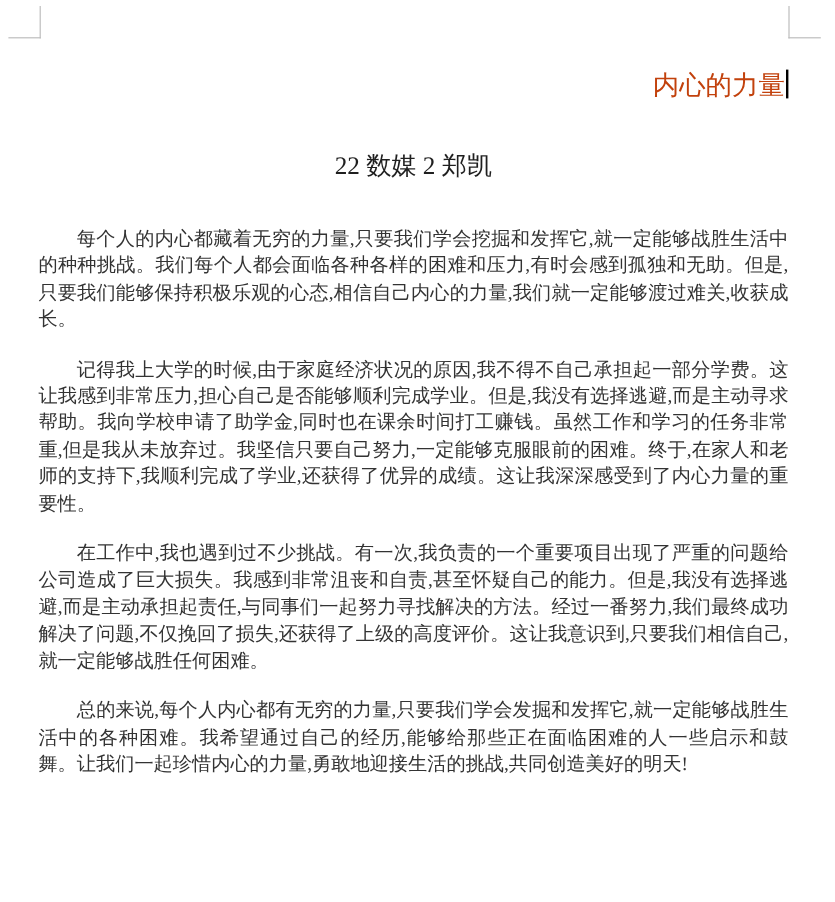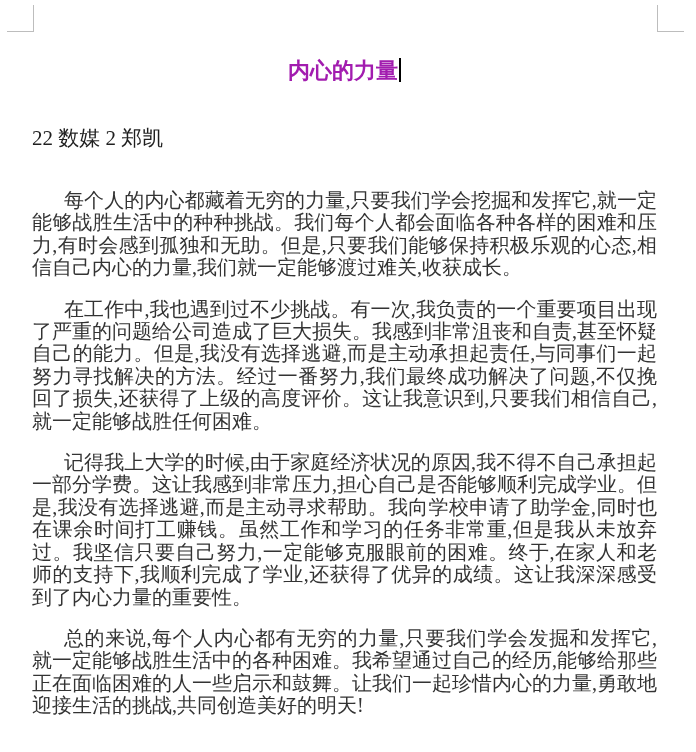--- a/index.html
+++ b/index.html
@@ -34,45 +34,46 @@
     border-bottom: 1px solid #bdbdbd;
   }
   .content {
     position: absolute;
     left: 32px;
     top: 55px;
     width: 625px;
   }
   .doc-title {
     font-family: "Liberation Sans", "DejaVu Sans", sans-serif;
-    font-weight: bold;
+    font-weight: normal;
     font-size: 22px;
     line-height: 32px;
-    text-align: center;
-    color: #a21caf;
+    text-align: right;
+    color: #c2410c;
     margin: 0 0 36px 0;
     white-space: nowrap;
   }
   .caret {
     display: inline-block;
     width: 2px;
     height: 24px;
     background: #000000;
     vertical-align: -4px;
     margin-left: 1px;
   }
   .byline {
     font-size: 21px;
     line-height: 30px;
+    text-align: center;
     color: #1f1f1f;
     font-weight: normal;
     margin: 0 0 36px 0;
   }
   .para {
-    font-size: 20px;
+    font-size: 16px;
     line-height: 22.4px;
     text-align: justify;
     text-justify: inter-ideograph;
     text-indent: 32px;
     color: #333333;
     margin: 0 0 19px 0;
     word-break: break-all;
   }
 </style>
 </head>
@@ -84,21 +85,21 @@
   <div class="crop tr"></div>
 
   <div class="content">
 
     <h1 class="doc-title"><span>内心的力量</span><span class="caret"></span></h1>
 
     <div class="byline">22 数媒 2 郑凯</div>
 
     <p class="para">每个人的内心都藏着无穷的力量,只要我们学会挖掘和发挥它,就一定能够战胜生活中的种种挑战。我们每个人都会面临各种各样的困难和压力,有时会感到孤独和无助。但是,只要我们能够保持积极乐观的心态,相信自己内心的力量,我们就一定能够渡过难关,收获成长。</p>
 
+    <p class="para">记得我上大学的时候,由于家庭经济状况的原因,我不得不自己承担起一部分学费。这让我感到非常压力,担心自己是否能够顺利完成学业。但是,我没有选择逃避,而是主动寻求帮助。我向学校申请了助学金,同时也在课余时间打工赚钱。虽然工作和学习的任务非常重,但是我从未放弃过。我坚信只要自己努力,一定能够克服眼前的困难。终于,在家人和老师的支持下,我顺利完成了学业,还获得了优异的成绩。这让我深深感受到了内心力量的重要性。</p>
+
     <p class="para">在工作中,我也遇到过不少挑战。有一次,我负责的一个重要项目出现了严重的问题给公司造成了巨大损失。我感到非常沮丧和自责,甚至怀疑自己的能力。但是,我没有选择逃避,而是主动承担起责任,与同事们一起努力寻找解决的方法。经过一番努力,我们最终成功解决了问题,不仅挽回了损失,还获得了上级的高度评价。这让我意识到,只要我们相信自己,就一定能够战胜任何困难。</p>
-
-    <p class="para">记得我上大学的时候,由于家庭经济状况的原因,我不得不自己承担起一部分学费。这让我感到非常压力,担心自己是否能够顺利完成学业。但是,我没有选择逃避,而是主动寻求帮助。我向学校申请了助学金,同时也在课余时间打工赚钱。虽然工作和学习的任务非常重,但是我从未放弃过。我坚信只要自己努力,一定能够克服眼前的困难。终于,在家人和老师的支持下,我顺利完成了学业,还获得了优异的成绩。这让我深深感受到了内心力量的重要性。</p>
 
 
     <p class="para">总的来说,每个人内心都有无穷的力量,只要我们学会发掘和发挥它,就一定能够战胜生活中的各种困难。我希望通过自己的经历,能够给那些正在面临困难的人一些启示和鼓舞。让我们一起珍惜内心的力量,勇敢地迎接生活的挑战,共同创造美好的明天!</p>
 
   </div>
 </div>
 
 </body></html>

